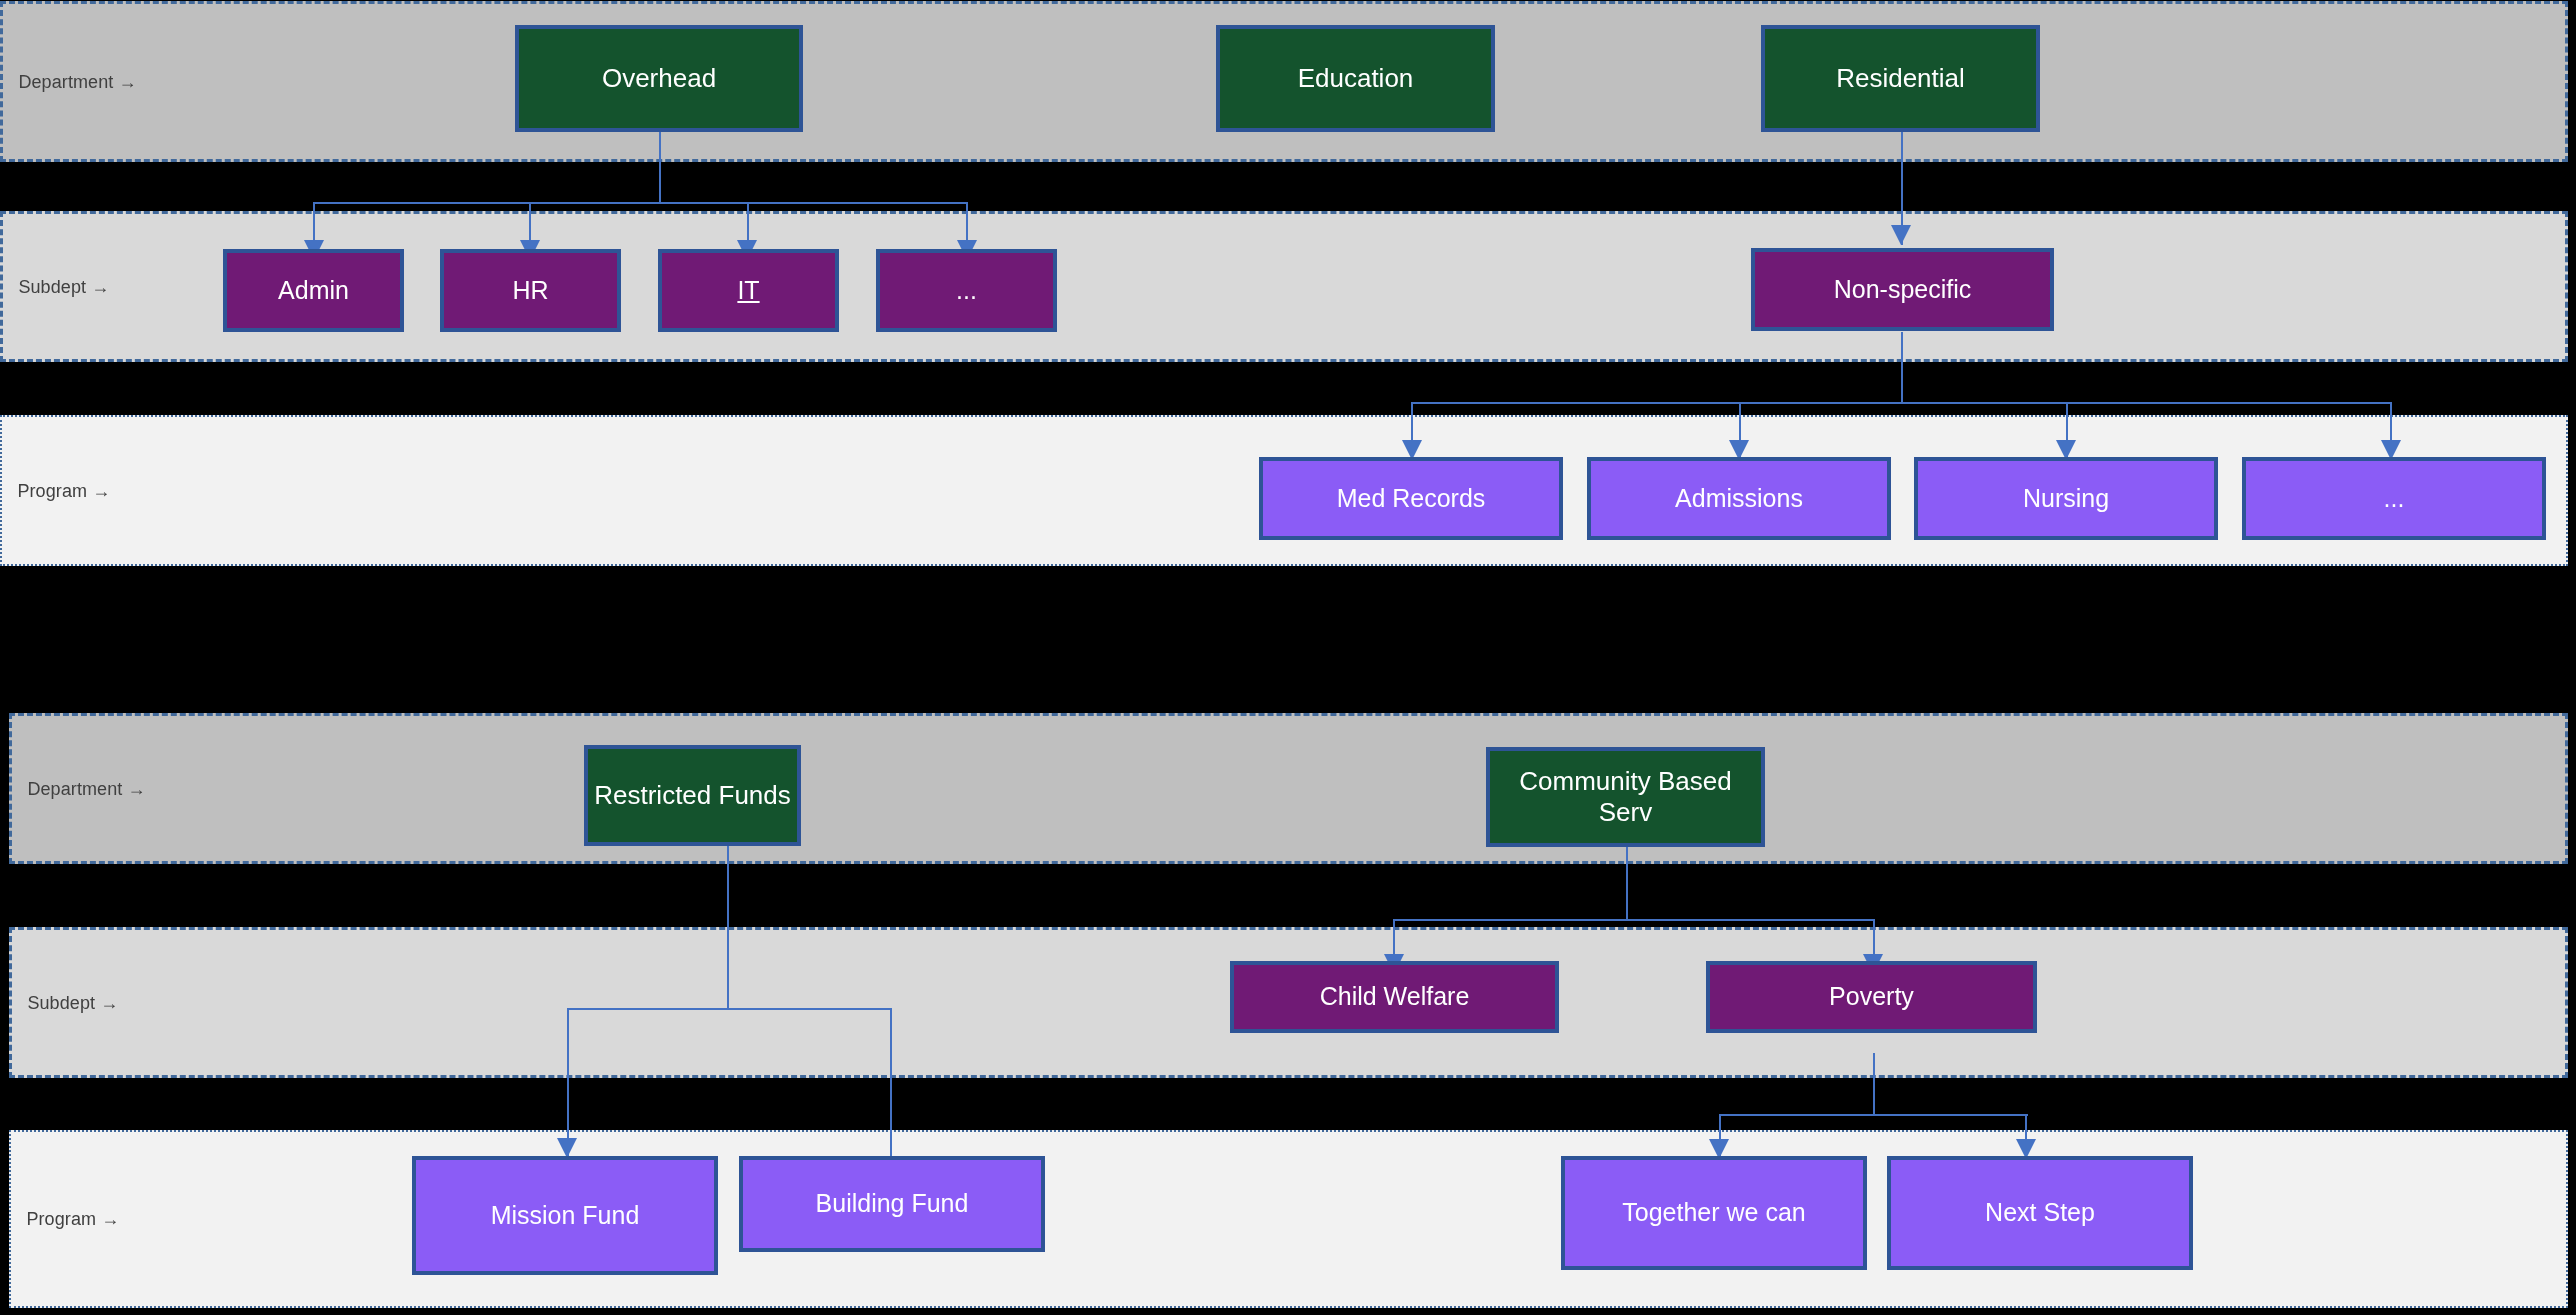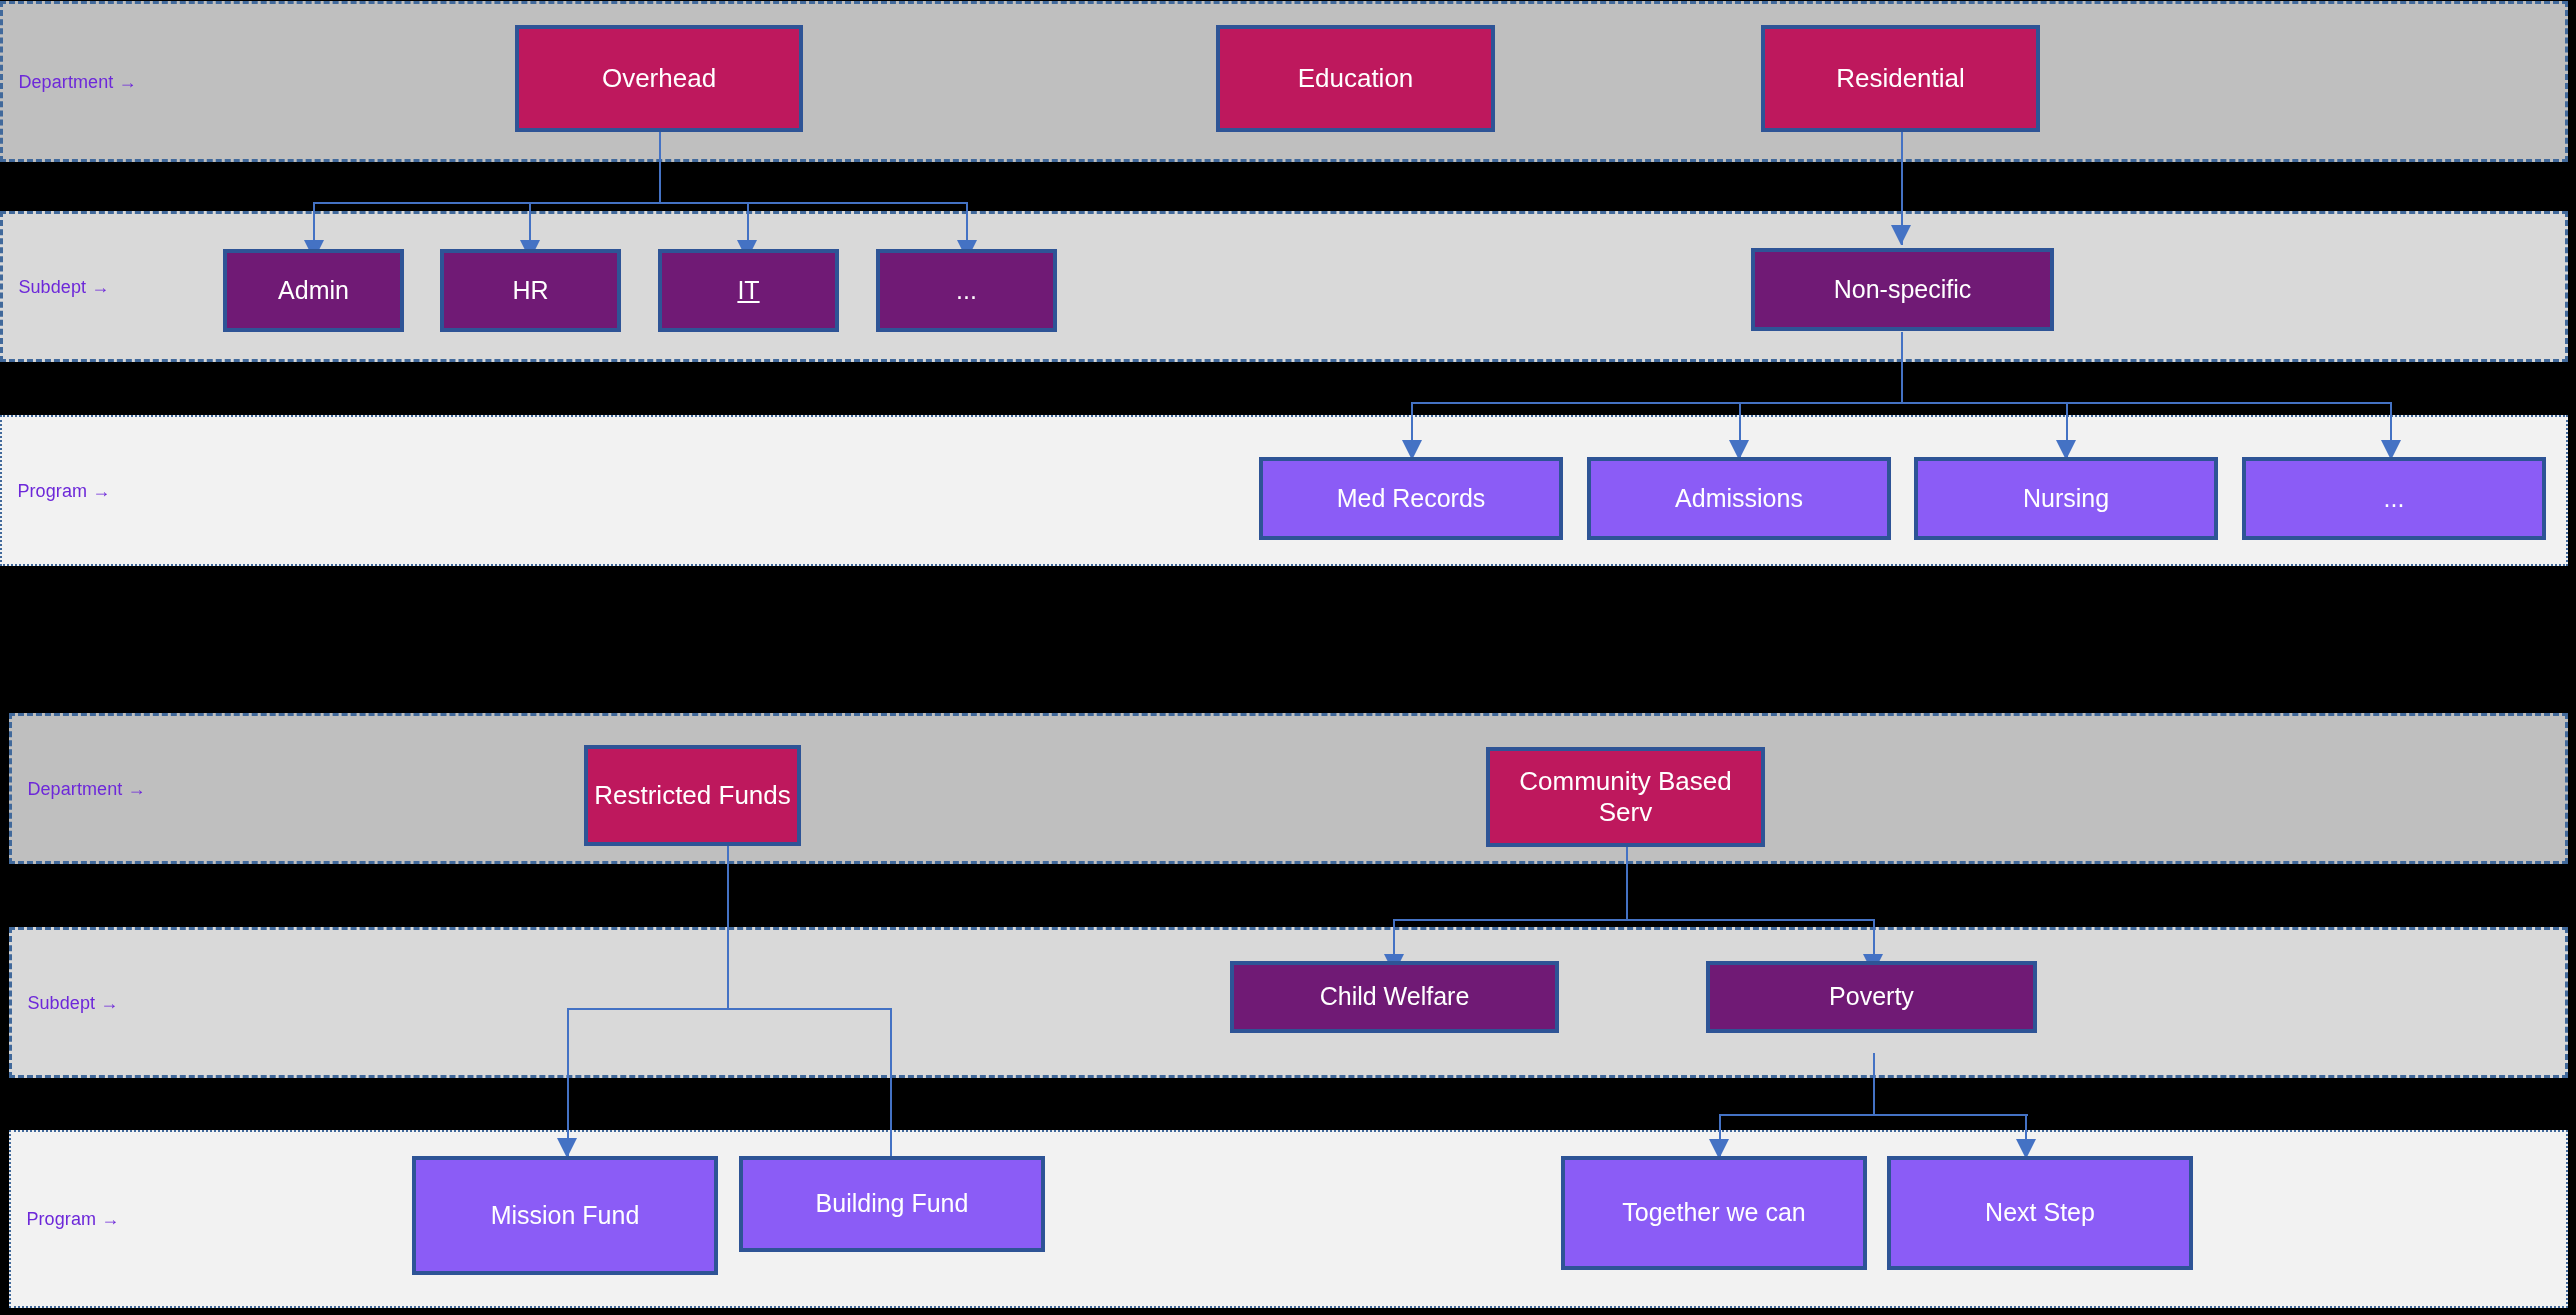--- a/index.html
+++ b/index.html
@@ -10,32 +10,32 @@
   .canvas{position:absolute;inset:0;background:#000;}
 
   
   .lane{position:absolute;box-sizing:border-box;}
   .lane.dept    {background:#BFBFBF;border:3px dashed #41699B;}
   .lane.subdept {background:#D9D9D9;border:3px dashed #41699B;}
   .lane.program {background:#F2F2F2;border:2.4px dotted #41699B;}
 
   .lane-label{
     position:absolute;left:15.4px;top:50%;transform:translateY(-50%);
-    color:#6d28d9;font-size:18px;white-space:nowrap;letter-spacing:0.1px;
+    color:#404040;font-size:18px;white-space:nowrap;letter-spacing:0.1px;
   }
 
   
   .node{
     position:absolute;box-sizing:border-box;
     display:flex;align-items:center;justify-content:center;text-align:center;
     color:#FFFFFF;line-height:1.18;
     border:4.2px solid #2E5496;
     z-index:6;
   }
-  .node.blue {background:#be185d;font-size:26px;}
+  .node.blue {background:#14532d;font-size:26px;}
   .node.gray {background:#701a75;font-size:25px;}
   .node.lgray{background:#8b5cf6;font-size:25px;}
   .node .txt{padding:0 4.7px;}
 
   
   .conn{position:absolute;background:#4472C4;z-index:4;}
   .conn.v{width:1.8px;}
   .conn.h{height:1.8px;}
   .arrow{
     position:absolute;z-index:5;width:0;height:0;

